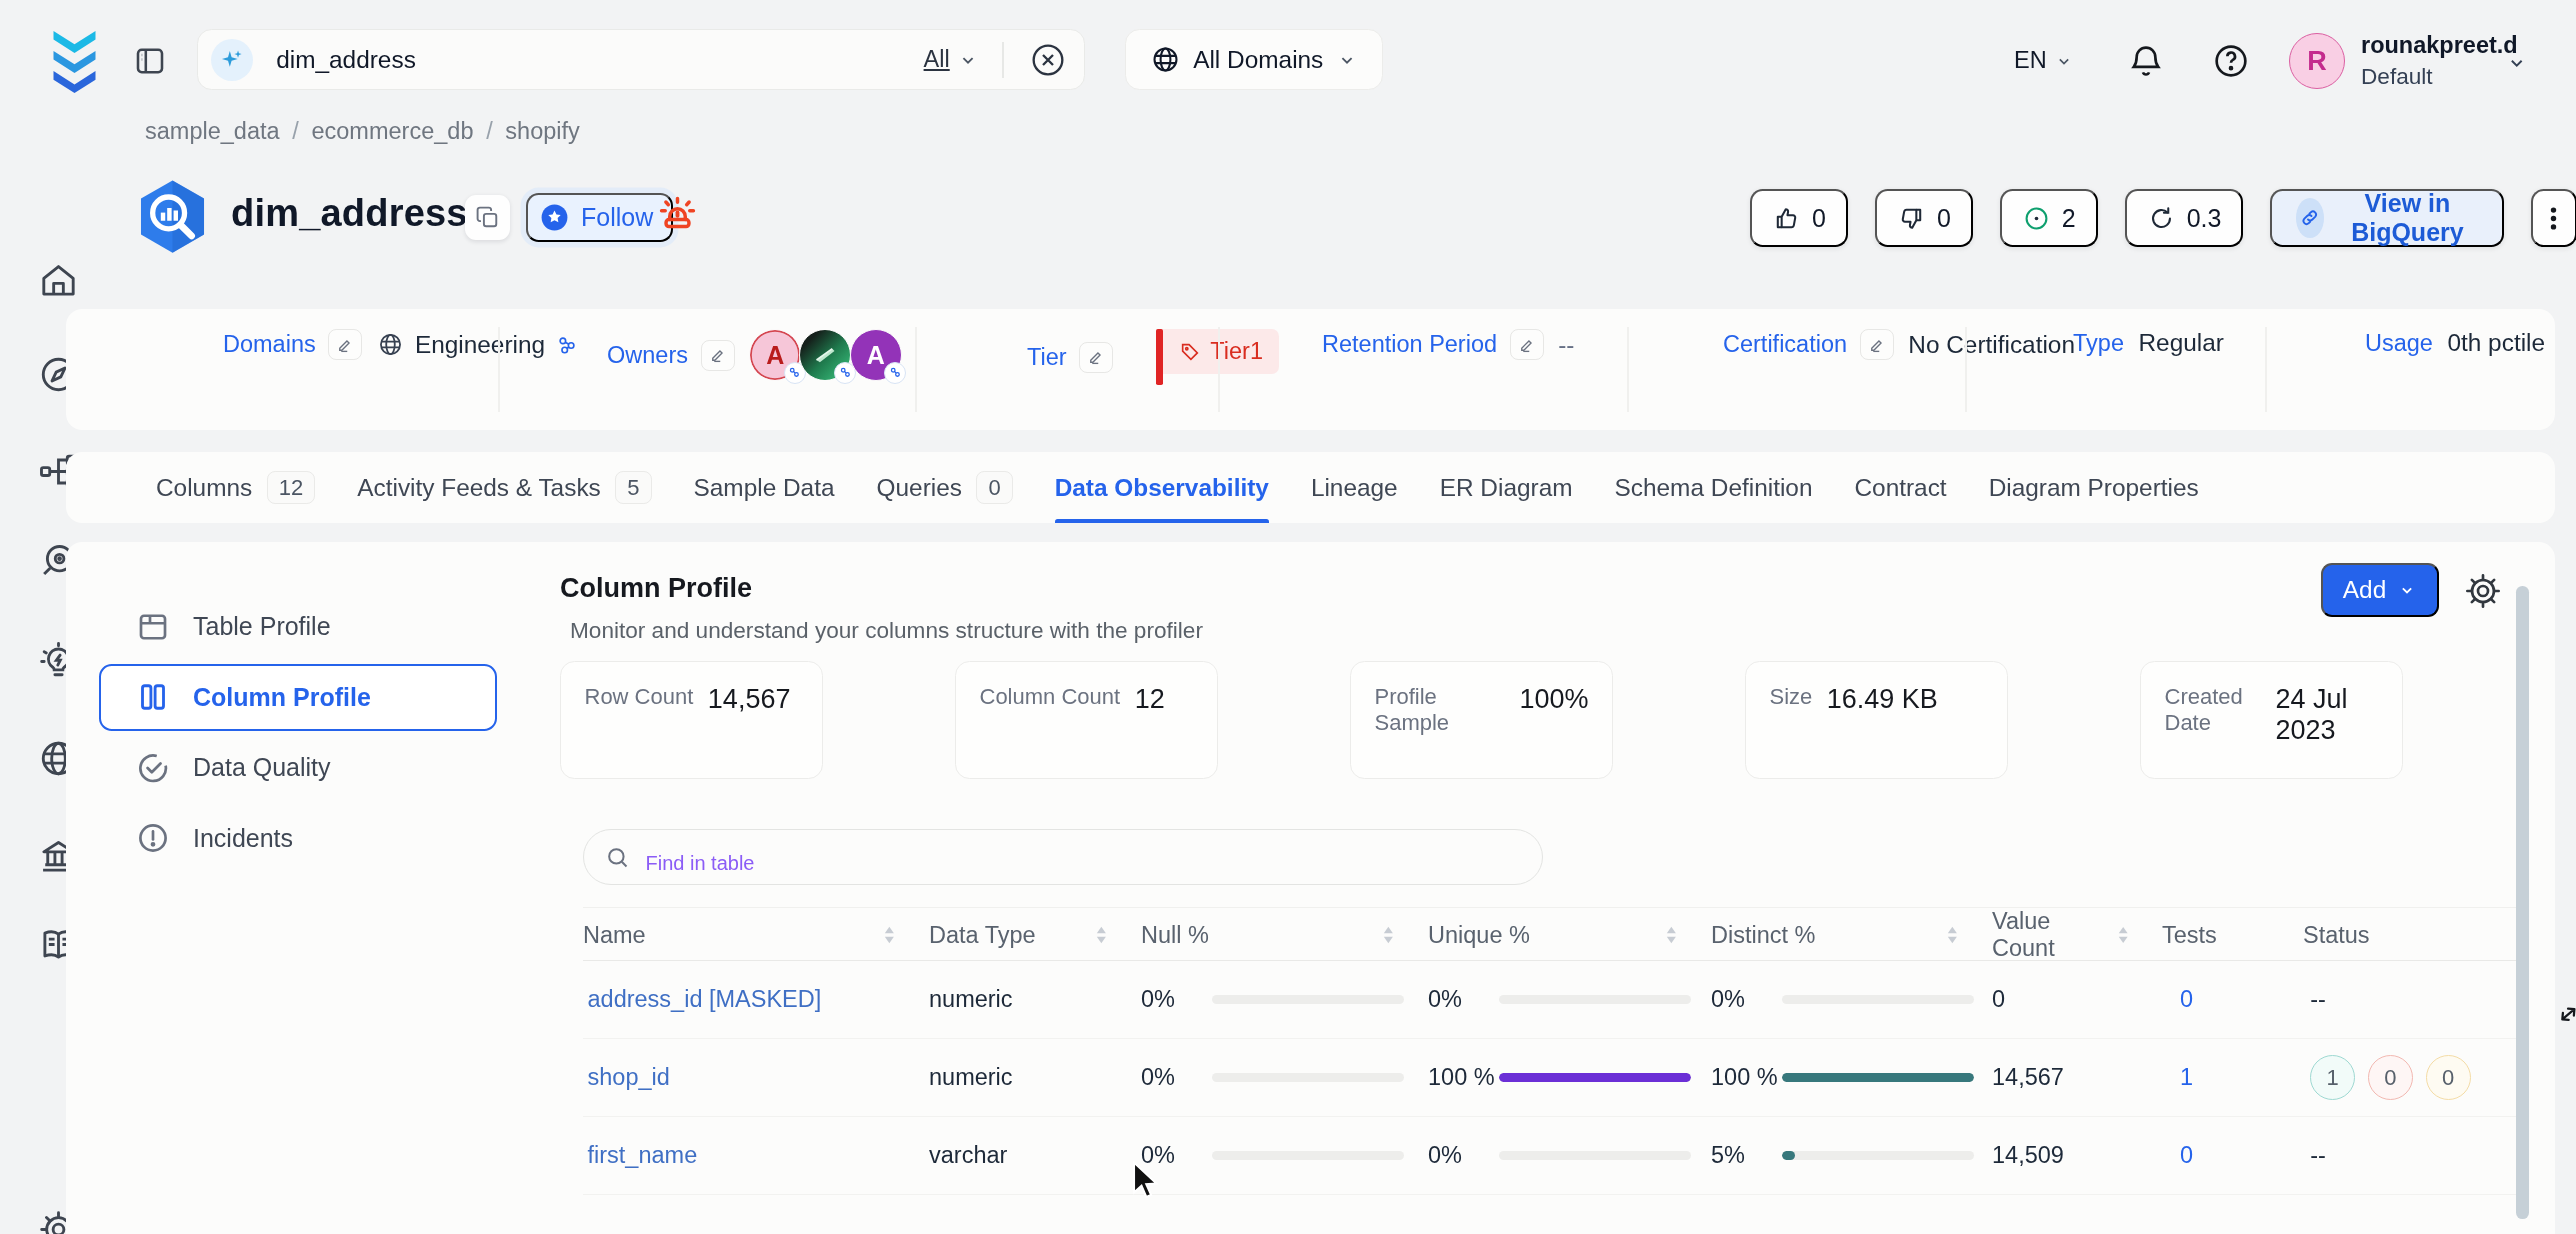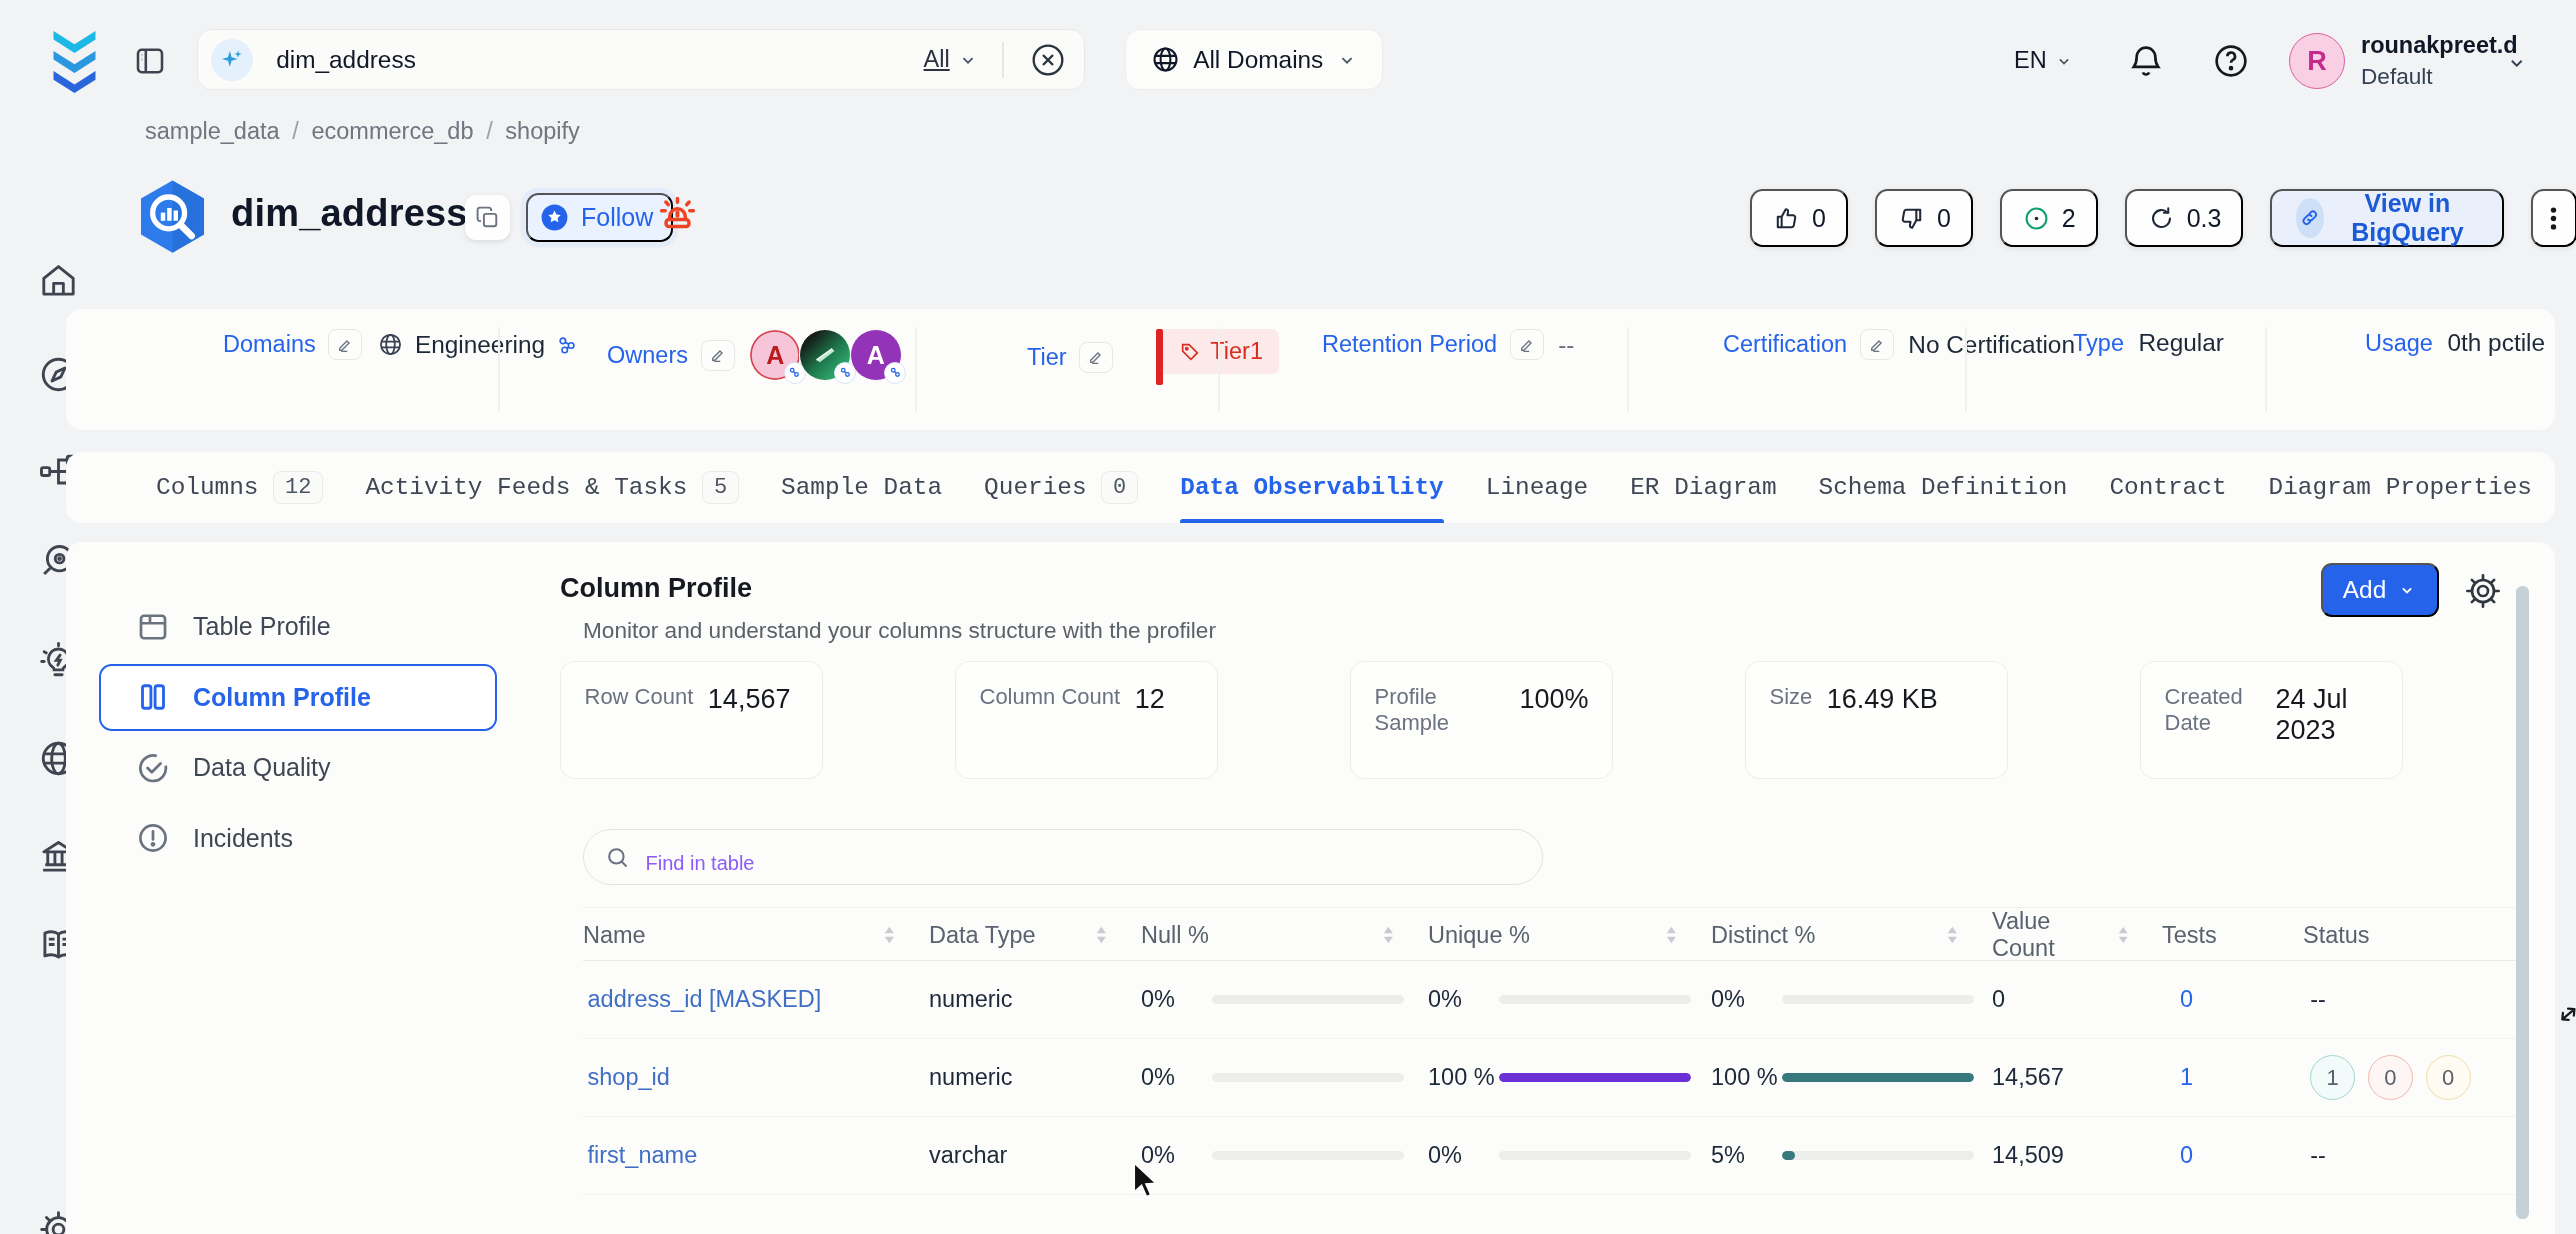--- a/index.html
+++ b/index.html
@@ -57,36 +57,36 @@
   .tier-chip { display:flex; align-items:flex-start;padding-left:28px; }
   .tier-bar { width:7.2px; height:56px; background:#E02424; border-radius:1.8px; }
   .tier-body { height:45px; background:#FCE9E9; border-radius:0 7.2px 7.2px 0; display:flex; align-items:center; gap:9px; padding:0 16.3px; color:#D92D20; font-size:23.5px; }
   .owner-stack { display:flex; }
   .ownav { width:52px; height:52px; border-radius:50%; display:flex; align-items:center; justify-content:center; font-size:25px; font-weight:700; position:relative; border:1.8px solid #FCFCFB; }
   .ownav + .ownav { margin-left:-12.7px; }
   .ownav .mini { position:absolute; right:-5.4px; bottom:-3.6px; width:22px; height:22px; border-radius:50%; background:#FFFFFF; border:0.9px solid #D8E4F5; display:flex; align-items:center; justify-content:center; color:#2563EB; }
   .muted { color:#667085; }
 
   
-  .tabs-band { position:absolute; left:66px; top:452px; width:2489px; height:71px; background:#FCFCFB; border-radius:16.3px; display:flex; align-items:center; padding-left:90px; gap:42px;font-family:Liberation Mono, monospace; }
+  .tabs-band { position:absolute; left:66px; top:452px; width:2489px; height:71px; background:#FCFCFB; border-radius:16.3px; display:flex; align-items:center; padding-left:90px; gap:42px; }
   .tab { position:relative; height:71px; display:flex; align-items:center; gap:14.5px; font-size:24.4px; color:#3F4754; cursor:pointer; }
   .tab .chip { padding:2.7px 11px; border:1.8px solid #EAEAE8; border-radius:8.1px; background:#FAFAF9; font-size:22px; color:#4B5563; }
   .tab.active { color:#2563EB; font-weight:700; }
   .tab.active::after { content:""; position:absolute; left:0; right:0; bottom:0; height:4.5px; background:#2563EB; border-radius:2.7px 2.7px 0 0; }
 
   
   .main-panel { position:absolute; left:66px; top:542px; width:2489px; height:714px; background:#FCFCFB; border-radius:16.3px; overflow:hidden; }
   .pnav { position:absolute; left:33px; top:51px; width:398px; }
   .pnav-item { display:flex; align-items:center; gap:22px; height:67px; padding-left:34px; margin-bottom:3.6px; border-radius:12.7px; font-size:25px; color:#3F4754; border:2.3px solid transparent; cursor:pointer; }
   .pnav-item .nic { width:36px; height:36px; color:#6B7280; }
   .pnav-item.active { border-color:#2563EB; background:#FFFFFF; color:#2563EB; font-weight:700; }
   .pnav-item.active .nic { color:#2563EB; }
 
   .phead-title { position:absolute; left:494px; top:31px; font-size:27px; font-weight:700; color:#16191F; }
-  .phead-sub { position:absolute; left:517px; top:76px; font-size:22.6px; color:#5A6169; }
+  .phead-sub { position:absolute; left:504px; top:76px; font-size:22.6px; color:#5A6169; }
   .add-btn { position:absolute; left:2255px; top:21px; width:118px; height:54px; border-radius:11px; background:#2563EB; color:#FFFFFF; font-size:24.4px; display:flex; align-items:center; justify-content:center; gap:11px; }
   .pgear { position:absolute; left:2397px; top:29px; width:40px; height:40px; color:#32383F; }
 
   .stats { position:absolute; left:494px; top:119px; display:flex; gap:132px; }
   .scard { width:263px; height:118px; background:#FEFEFD; border:1.8px solid #ECECEA; border-radius:14.5px; padding:22px 23.5px; display:flex; flex-direction:row; gap:14.5px; }
   .scard .sl { font-size:22px; color:#6B7280; }
   .scard .sv { font-size:27px; color:#16191F; }
 
   .findbar { position:absolute; left:517px; top:287px; width:960px; height:56px; border:1.8px solid #E3E4E2; border-radius:28px; background:#FCFCFB; display:flex; align-items:center; gap:14.5px; padding-left:20px; }
   .findbar .ph { font-size:20px; color:#8b5cf6;margin-top:12px; }

